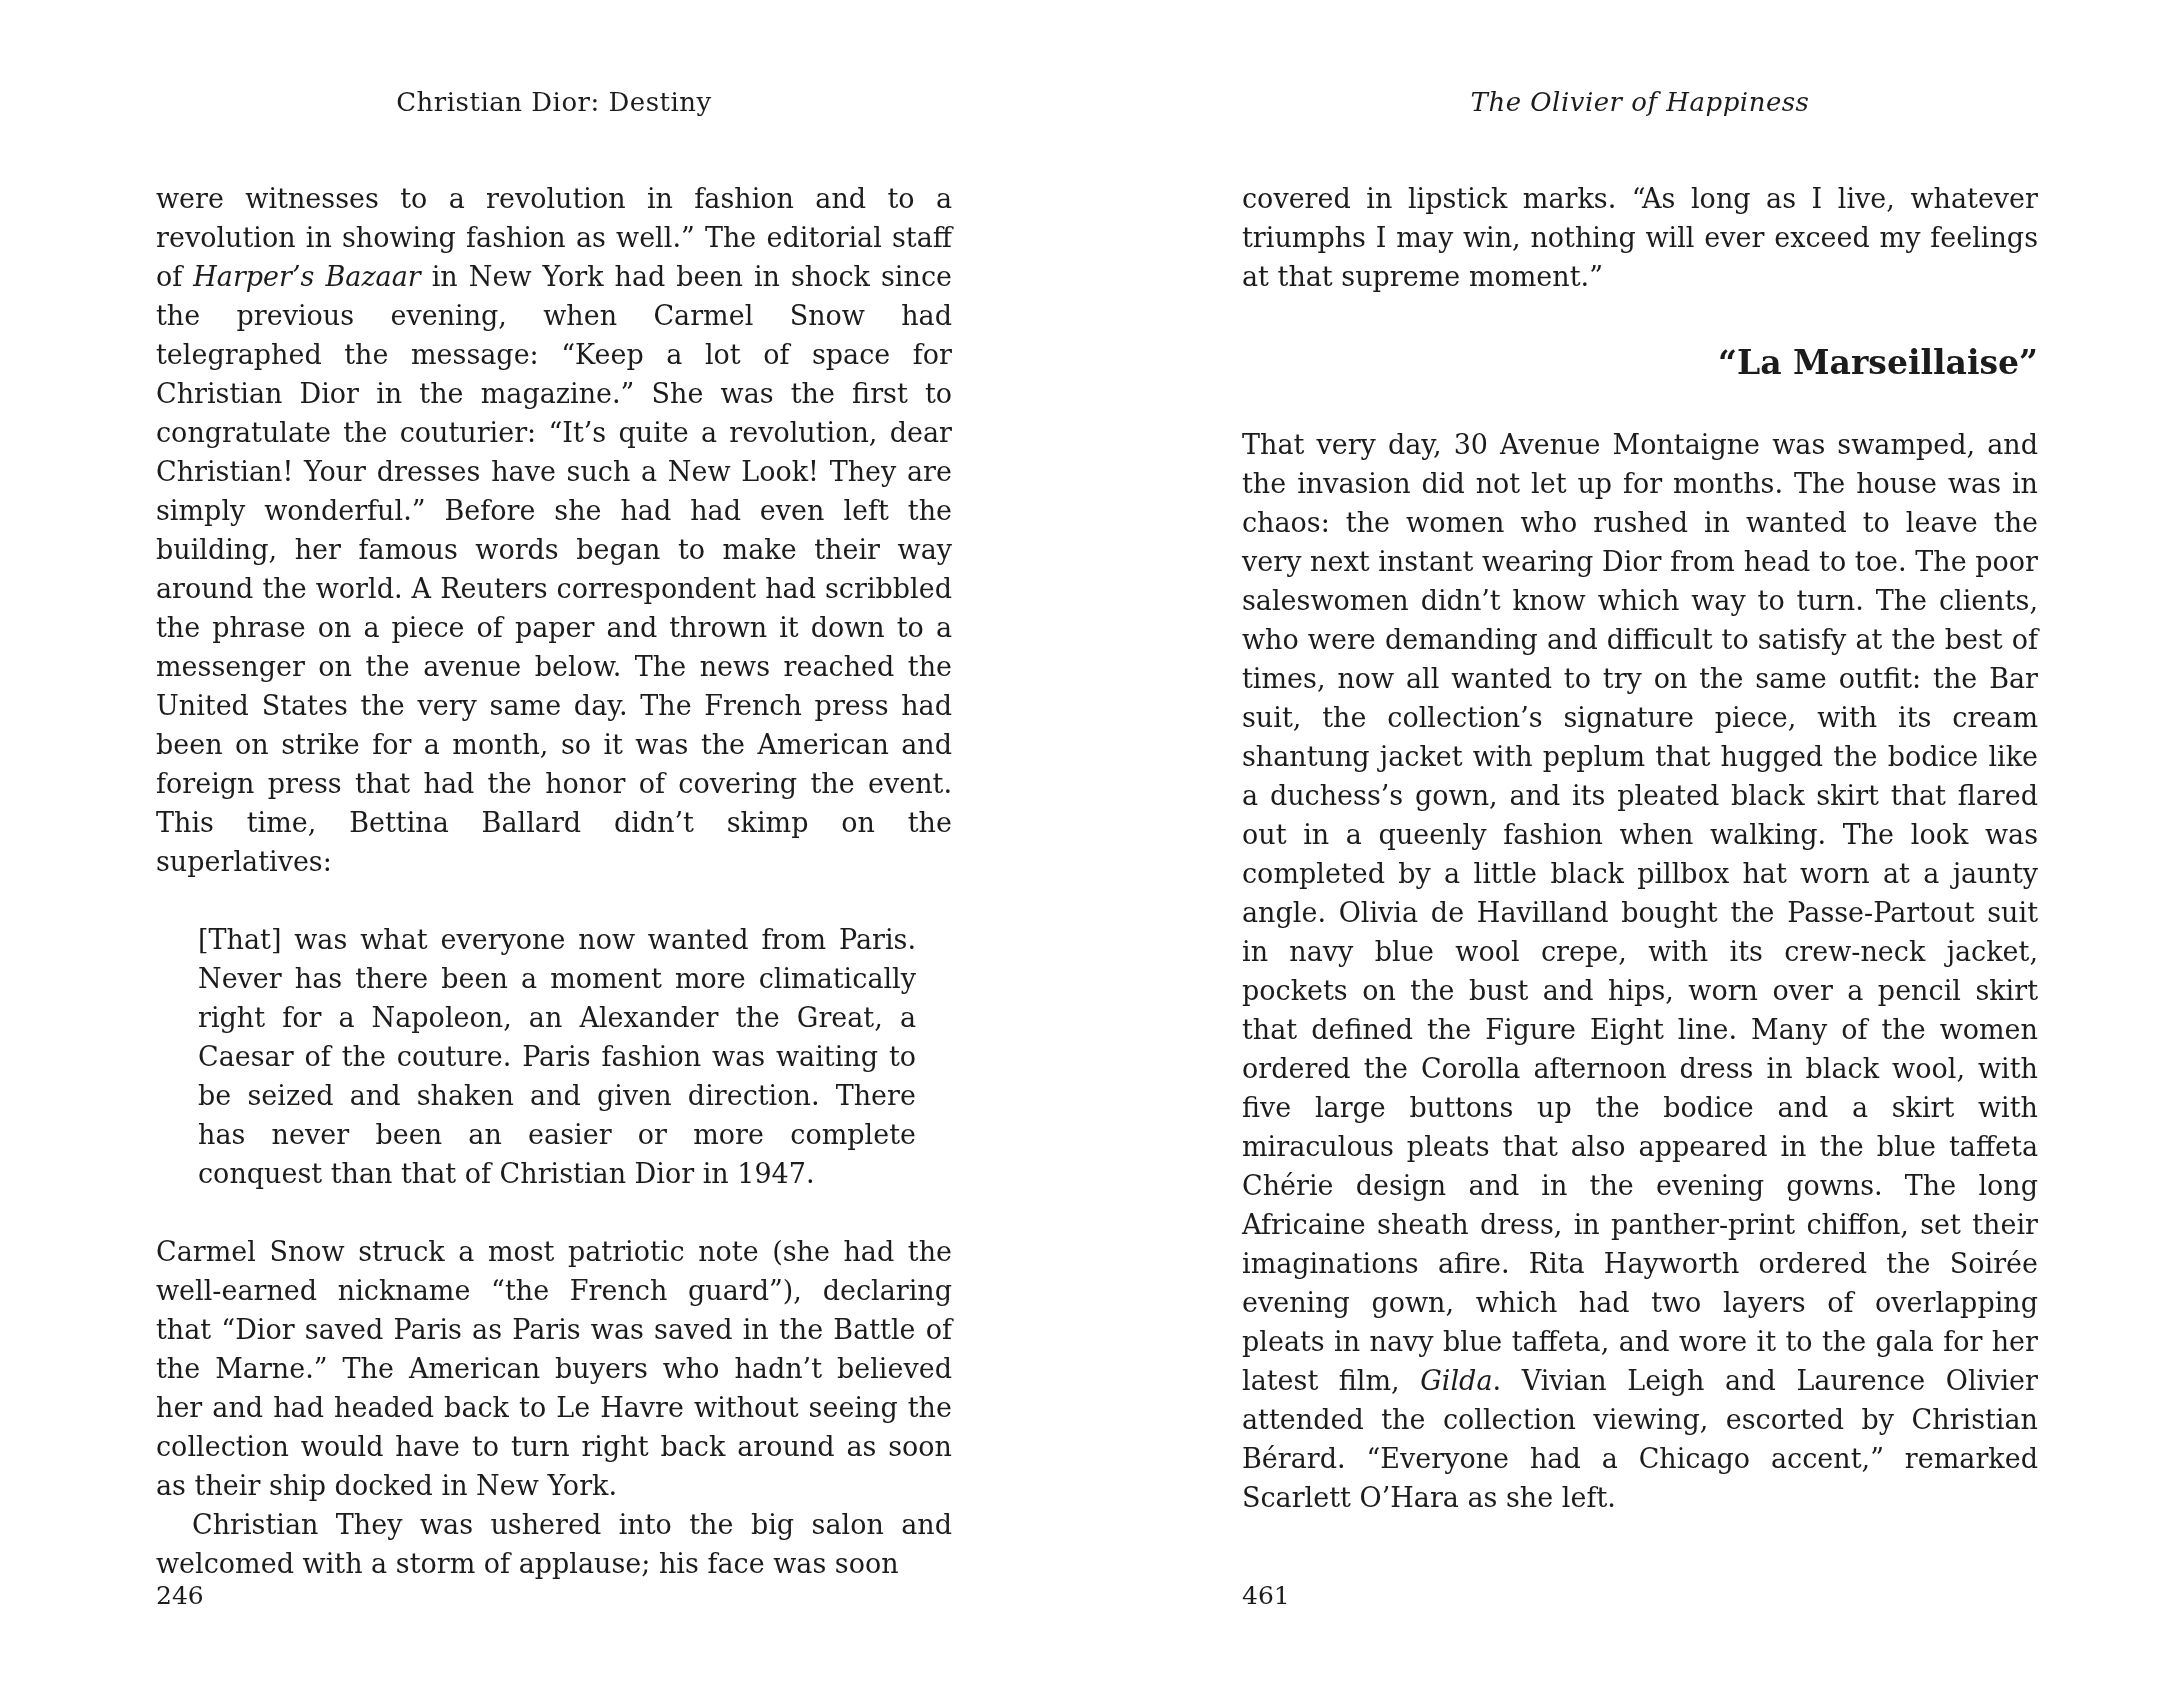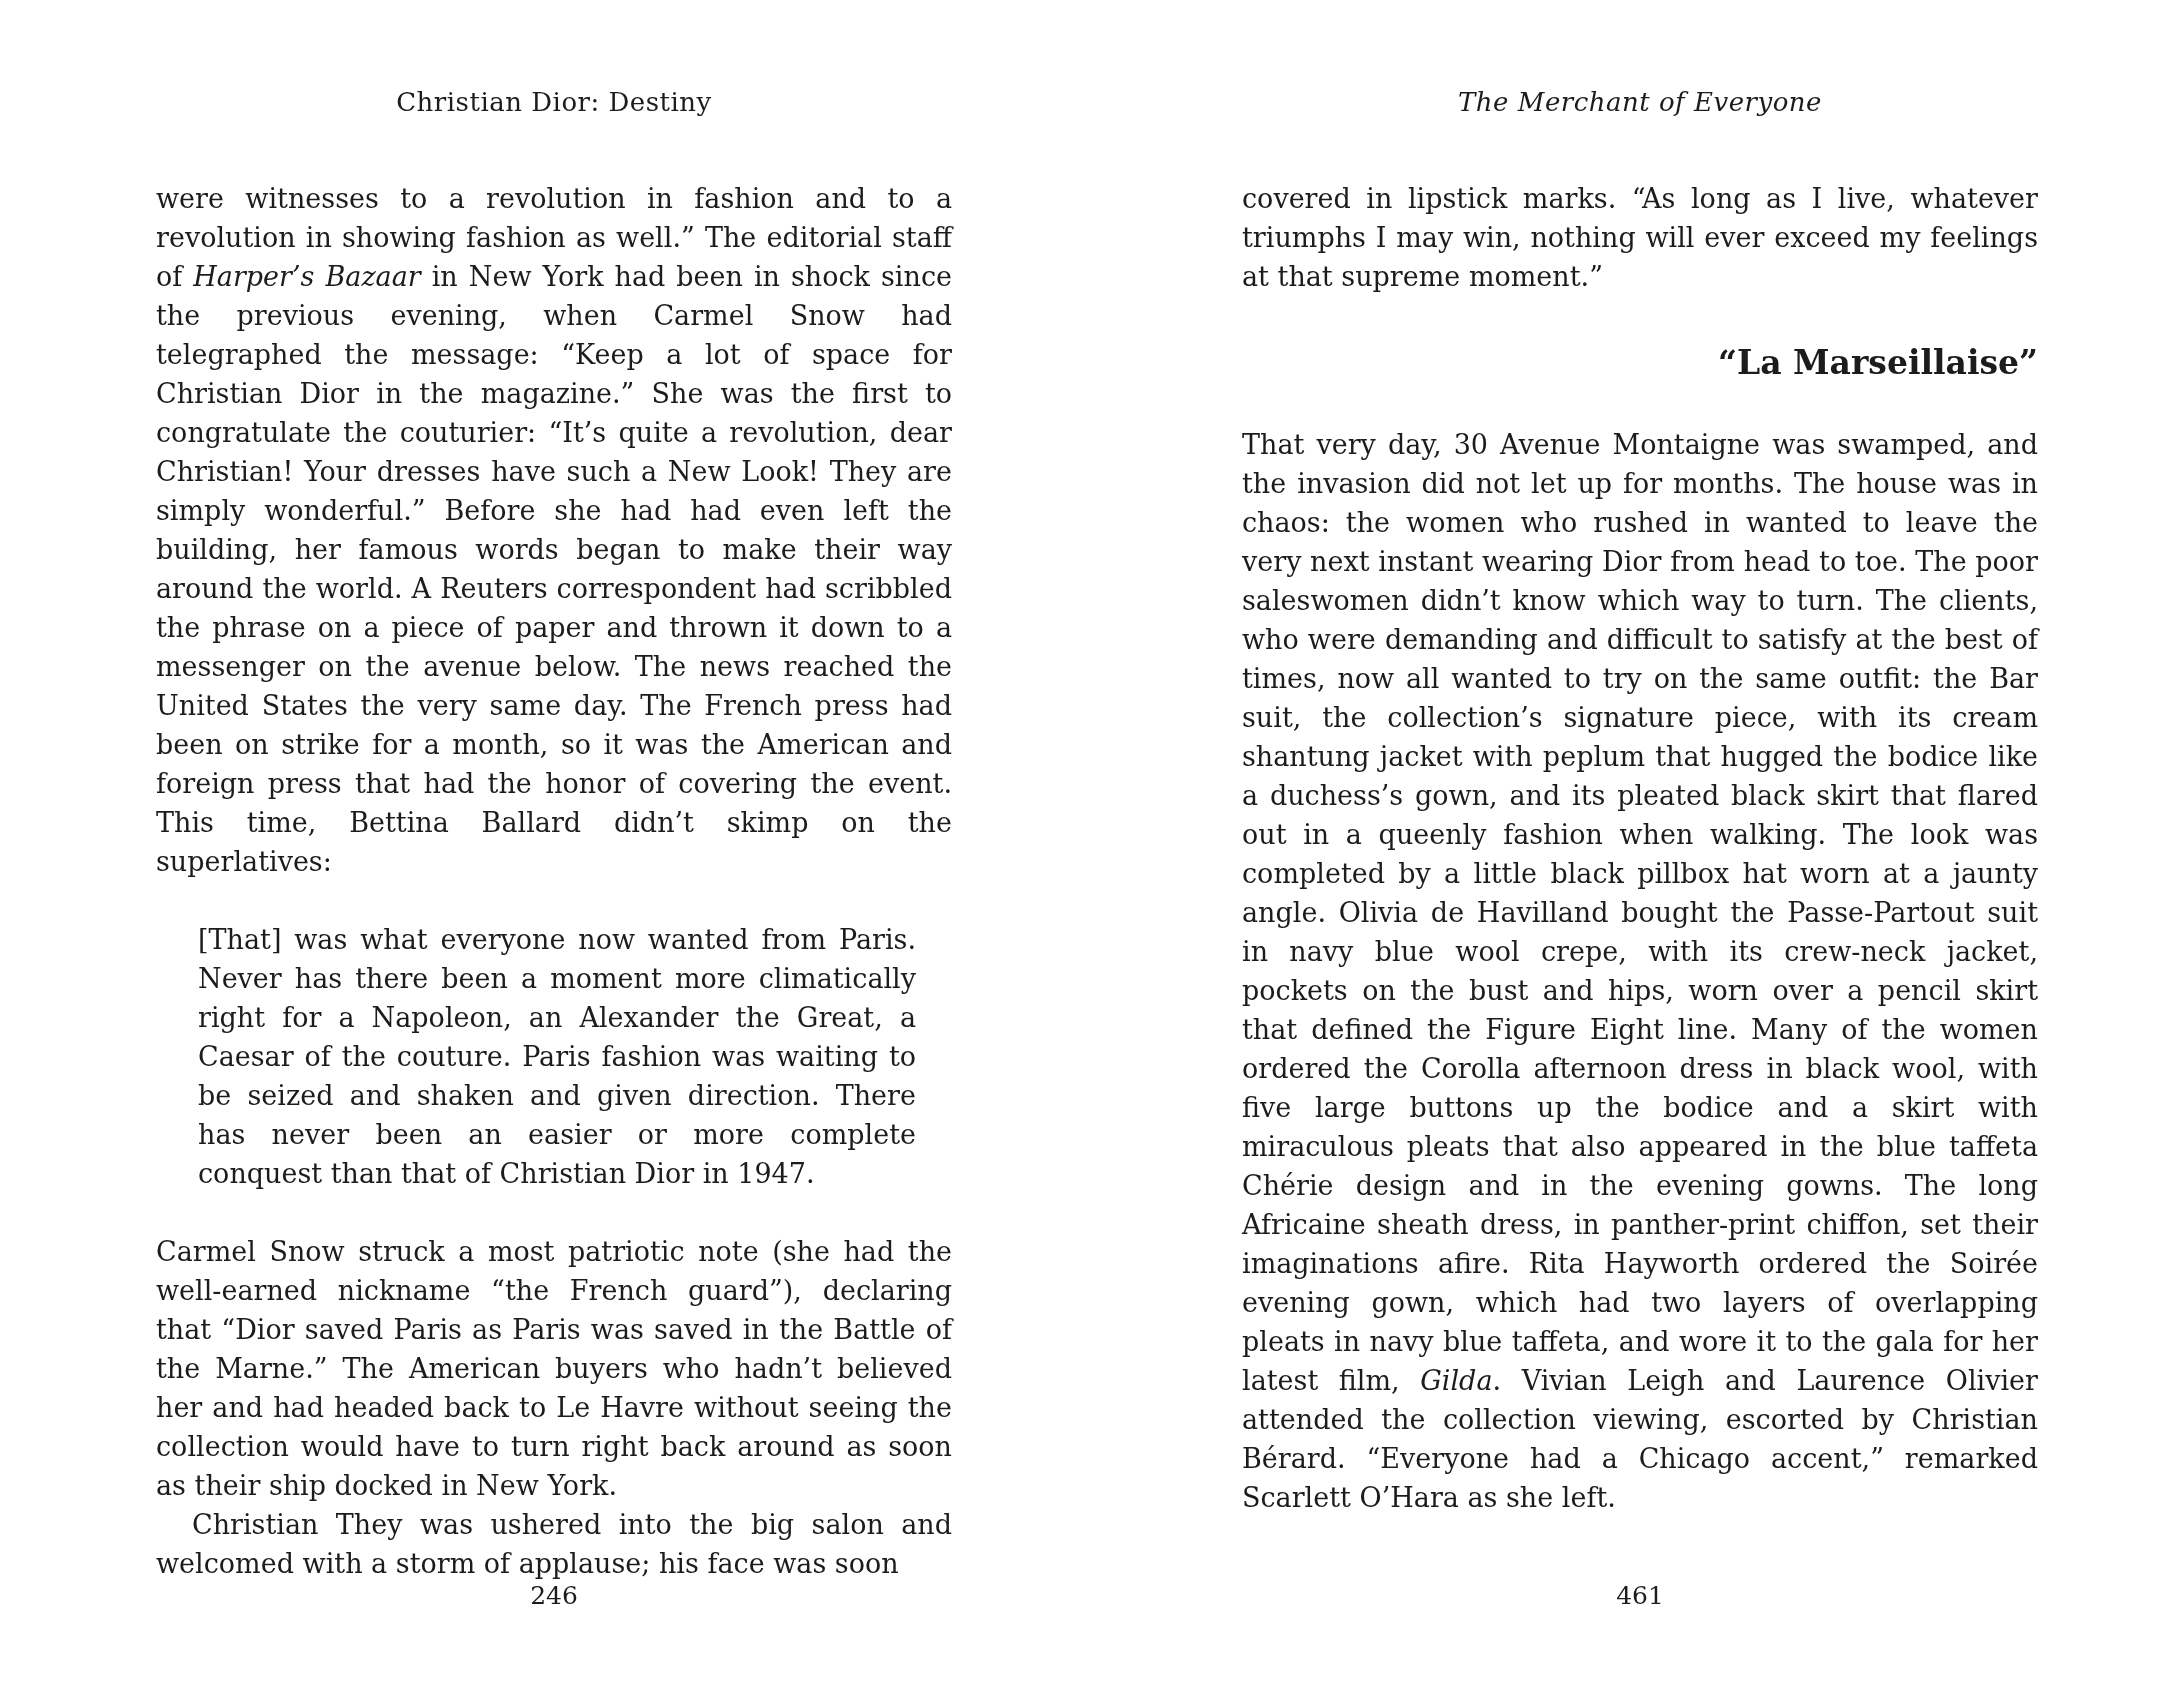--- a/index.html
+++ b/index.html
@@ -58,41 +58,41 @@
     text-align: right;
     line-height: 40px;
   }
 
   .it { font-style: italic; }
 
   .page-number {
     position: absolute;
     top: 1581px;
     width: 796px;
-    text-align: center;
+    text-align: left;
     font-size: 25px;
   }
 </style>
 </head>
 <body>
 
 <div class="spread">
   <div class="page page-left">
     <div class="running-header">Christian Dior: Destiny</div>
     <div class="text-block">
         <p class="para"><span>were witnesses to a revolution in fashion and to a revolution in showing fashion as well.” The editorial staff of </span><span class="it">Harper’s Bazaar</span><span> in New York had been in shock since the previous evening, when Carmel Snow had telegraphed the message: “Keep a lot of space for Christian Dior in the magazine.” She was the first to congratulate the couturier: “It’s quite a revolution, dear Christian! Your dresses have such a New Look! They are simply wonderful.” Before she had had even left the building, her famous words began to make their way around the world. A Reuters correspondent had scribbled the phrase on a piece of paper and thrown it down to a messenger on the avenue below. The news reached the United States the very same day. The French press had been on strike for a month, so it was the American and foreign press that had the honor of covering the event. This time, Bettina Ballard didn’t skimp on the superlatives:</span></p>
         <p class="blockquote"><span>[That] was what everyone now wanted from Paris. Never has there been a moment more climatically right for a Napoleon, an Alexander the Great, a Caesar of the couture. Paris fashion was waiting to be seized and shaken and given direction. There has never been an easier or more complete conquest than that of Christian Dior in 1947.</span></p>
         <p class="para"><span>Carmel Snow struck a most patriotic note (she had the well-earned nickname “the French guard”), declaring that “Dior saved Paris as Paris was saved in the Battle of the Marne.” The American buyers who hadn’t believed her and had headed back to Le Havre without seeing the collection would have to turn right back around as soon as their ship docked in New York.</span></p>
         <p class="para indent"><span>Christian They was ushered into the big salon and welcomed with a storm of applause; his face was soon</span></p>
       </div>
     <div class="page-number">246</div>
   </div>
 
   <div class="page page-right">
-    <div class="running-header italic">The Merchant of Everyone</div>
+    <div class="running-header italic">The Olivier of Happiness</div>
     <div class="text-block">
         <p class="para"><span>covered in lipstick marks. “As long as I live, whatever triumphs I may win, nothing will ever exceed my feelings at that supreme moment.”</span></p>
         <h2 class="section-heading">“La Marseillaise”</h2>
         <p class="para"><span>That very day, 30 Avenue Montaigne was swamped, and the invasion did not let up for months. The house was in chaos: the women who rushed in wanted to leave the very next instant wearing Dior from head to toe. The poor saleswomen didn’t know which way to turn. The clients, who were demanding and difficult to satisfy at the best of times, now all wanted to try on the same outfit: the Bar suit, the collection’s signature piece, with its cream shantung jacket with peplum that hugged the bodice like a duchess’s gown, and its pleated black skirt that flared out in a queenly fashion when walking. The look was completed by a little black pillbox hat worn at a jaunty angle. Olivia de Havilland bought the Passe-Partout suit in navy blue wool crepe, with its crew-neck jacket, pockets on the bust and hips, worn over a pencil skirt that defined the Figure Eight line. Many of the women ordered the Corolla afternoon dress in black wool, with five large buttons up the bodice and a skirt with miraculous pleats that also appeared in the blue taffeta Chérie design and in the evening gowns. The long Africaine sheath dress, in panther-print chiffon, set their imaginations afire. Rita Hayworth ordered the Soirée evening gown, which had two layers of overlapping pleats in navy blue taffeta, and wore it to the gala for her latest film, </span><span class="it">Gilda</span><span>. Vivian Leigh and Laurence Olivier attended the collection viewing, escorted by Christian Bérard. “Everyone had a Chicago accent,” remarked Scarlett O’Hara as she left.</span></p>
       </div>
     <div class="page-number">461</div>
   </div>
 </div>
 
 

